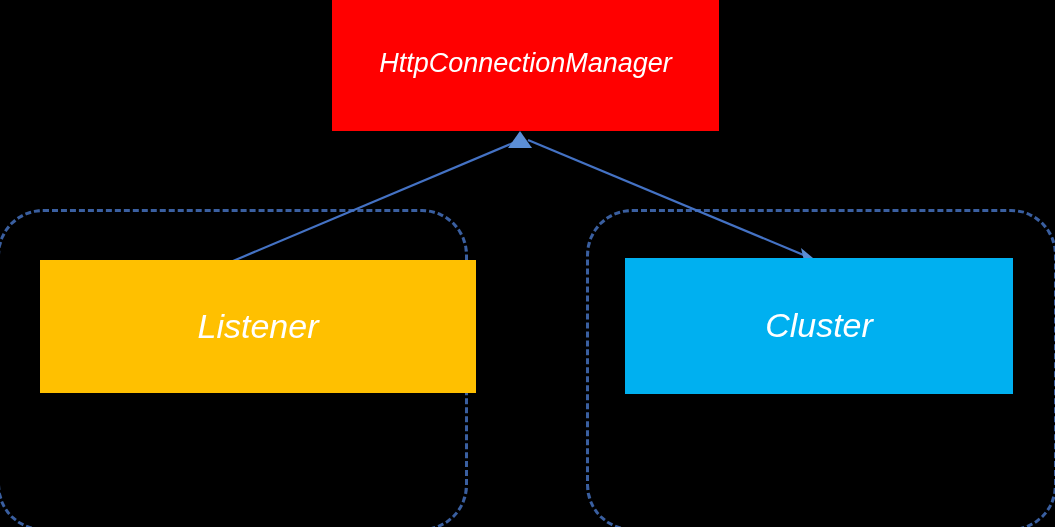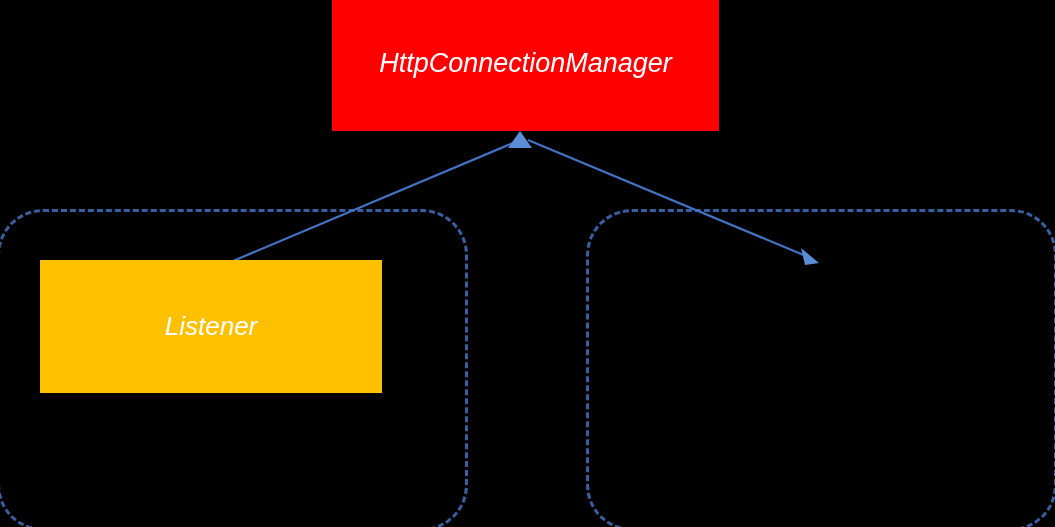--- a/index.html
+++ b/index.html
@@ -51,24 +51,24 @@
     left: 332px;
     top: -4px;
     width: 387px;
     height: 135px;
     background: #FF0000;
     font-size: 27px;
   }
   #node-listener {
     left: 40px;
     top: 260px;
-    width: 342px;
+    width: 436px;
     height: 133px;
     background: #FFC000;
-    font-size: 26px;
+    font-size: 34px;
   }
   #node-cluster {
     left: 625px;
     top: 258px;
     width: 388px;
     height: 136px;
     background: #00B0F0;
     font-size: 34px;
   }
   #arrow-layer {
@@ -101,14 +101,17 @@
   </svg>
 
   <div class="node" id="node-manager">
     <span>HttpConnectionManager</span>
   </div>
 
   <div class="node" id="node-listener">
     <span>Listener</span>
   </div>
 
+  <div class="node" id="node-cluster">
+    <span>Cluster</span>
+  </div>
 
 </div>
 
 </body></html>

